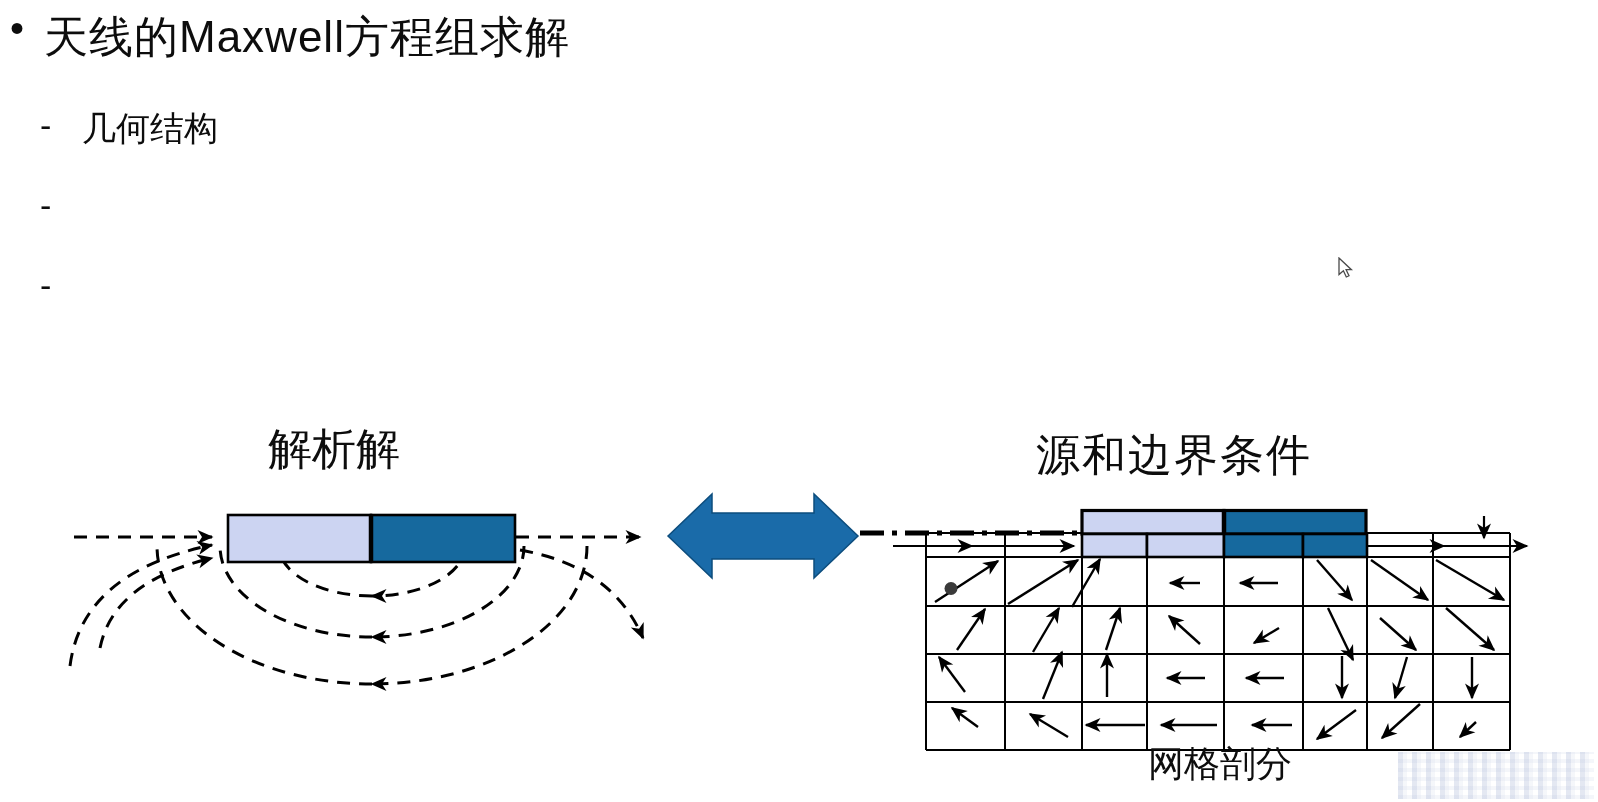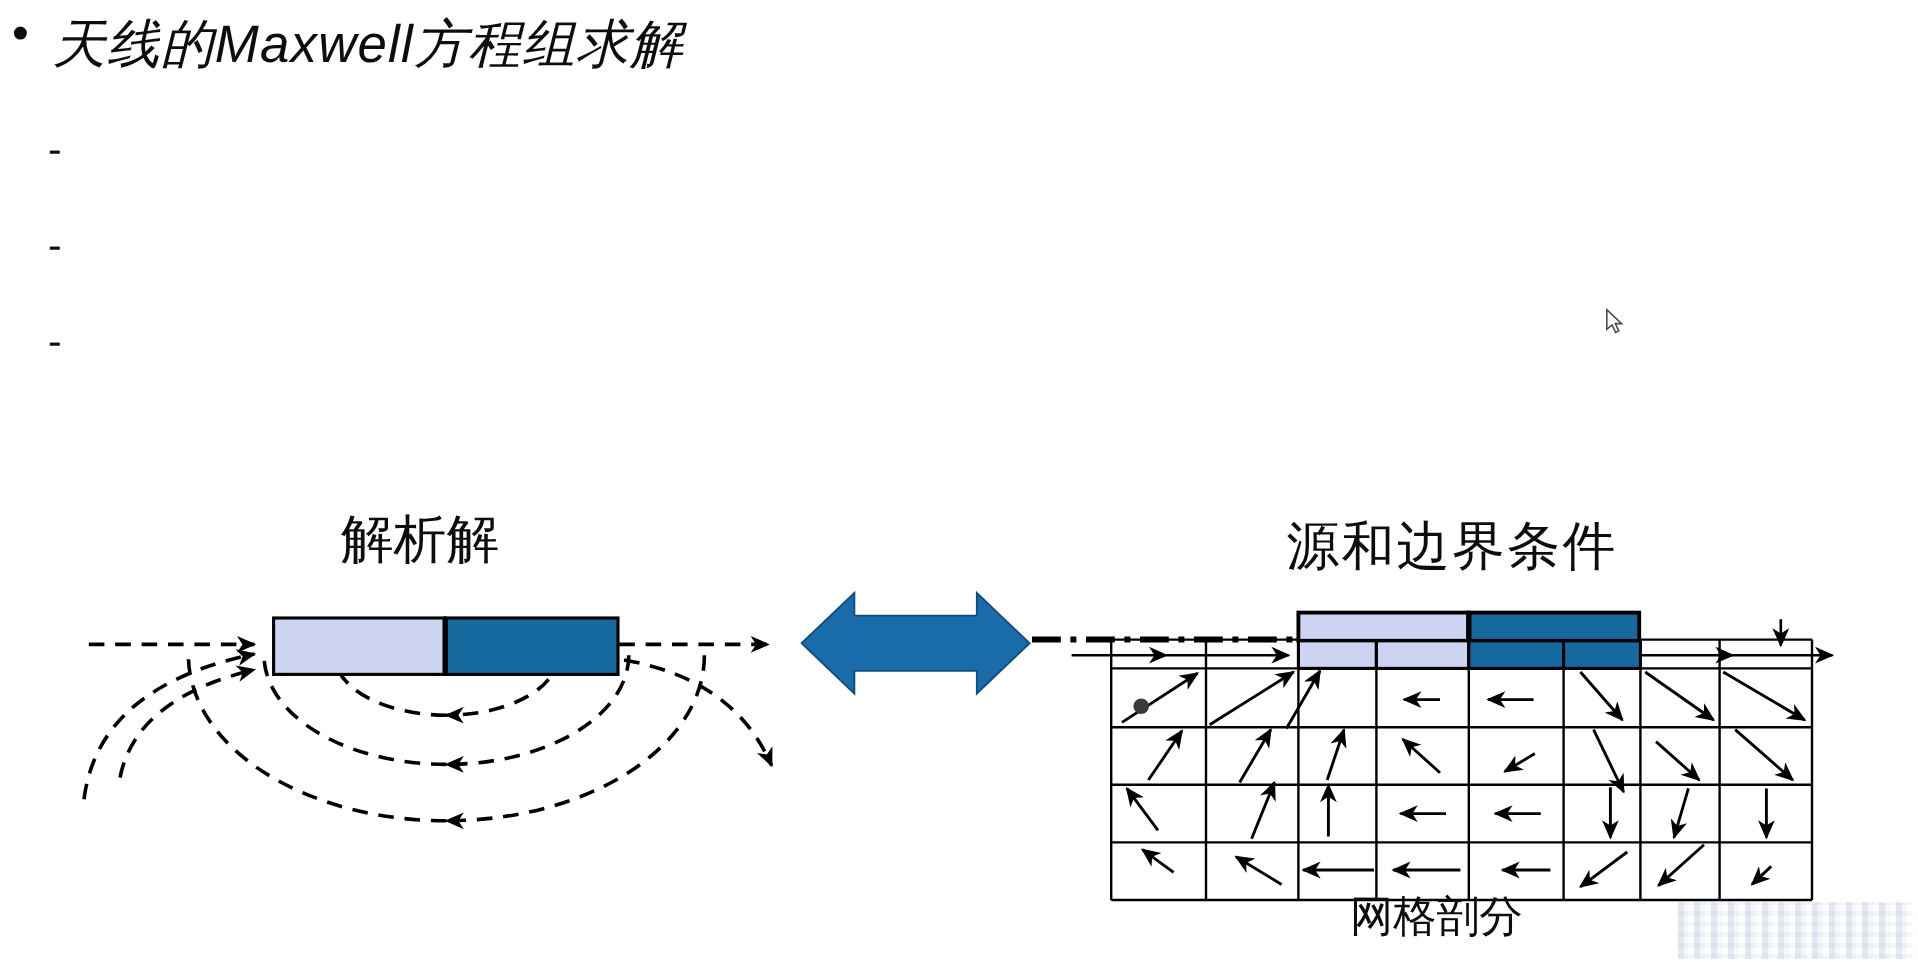--- a/index.html
+++ b/index.html
@@ -1,26 +1,26 @@
 <!DOCTYPE html>
 <html><head>
 <meta charset="utf-8">
 <style>
   html,body{margin:0;padding:0;background:#ffffff;}
   body{width:1598px;height:802px;position:relative;overflow:hidden;
        font-family:"Liberation Sans", sans-serif;color:#0d0d0d;}
   .abs{position:absolute;}
-  .main-title{left:44px;top:8px;font-size:44px;letter-spacing:1px;white-space:nowrap;z-index:2;font-style:italic;}
+  .main-title{left:44px;top:8px;font-size:44px;letter-spacing:1px;white-space:nowrap;z-index:2;}
   .bullet-glyph{left:10px;top:6px;font-size:40px;z-index:2;}
   .sub-item{left:40px;font-size:34px;display:flex;gap:22px;white-space:nowrap;z-index:2;}
   .sub-item .dash{width:20px;}
-  .diagram-title{font-size:44px;text-align:center;white-space:nowrap;z-index:2;}
+  .diagram-title{font-size:44px;white-space:nowrap;z-index:2;}
   .left-title{left:268px;top:420px;width:164px;}
   .right-title{left:1036px;top:426px;width:348px;letter-spacing:2px;}
-  .mesh-caption{left:1102px;top:740px;width:190px;font-size:36px;text-align:center;z-index:2;}
+  .mesh-caption{left:1102px;top:740px;width:190px;font-size:36px;text-align:right;z-index:2;}
   #diagram{left:0;top:0;z-index:1;}
   #cursor{left:1338px;top:257px;z-index:3;}
   .grid-line{stroke:#000;stroke-width:2;}
   .vec{stroke:#000;stroke-width:2.4;fill:none;}
   .feed{stroke:#000;stroke-width:2.2;fill:none;}
   .dashed{stroke:#000;stroke-width:3;fill:none;stroke-dasharray:13 9;}
   .dashdot{stroke:#000;stroke-width:5;fill:none;stroke-dasharray:24 8 5 8;}
   .dipole{stroke:#000;stroke-width:2.6;}
   .dipole-thick{stroke:#000;stroke-width:3.2;}
   .divider{stroke:#000;stroke-width:4.5;}
@@ -30,20 +30,21 @@
       repeating-linear-gradient(0deg, rgba(150,165,205,.18) 0 4px, rgba(255,255,255,0) 4px 9px);}
 </style>
 </head>
 <body>
 
 <span class="abs bullet-glyph">•</span>
 <div class="abs main-title">天线的Maxwell方程组求解</div>
 
 <div class="abs sub-item" style="top:106px;">
   <span class="dash">-</span>
+  <span>几何结构</span>
 </div>
 <div class="abs sub-item" style="top:186px;">
   <span class="dash">-</span>
 </div>
 <div class="abs sub-item" style="top:266px;">
   <span class="dash">-</span>
 </div>
 
 <div class="abs diagram-title left-title">解析解</div>
 <div class="abs diagram-title right-title">源和边界条件</div>

